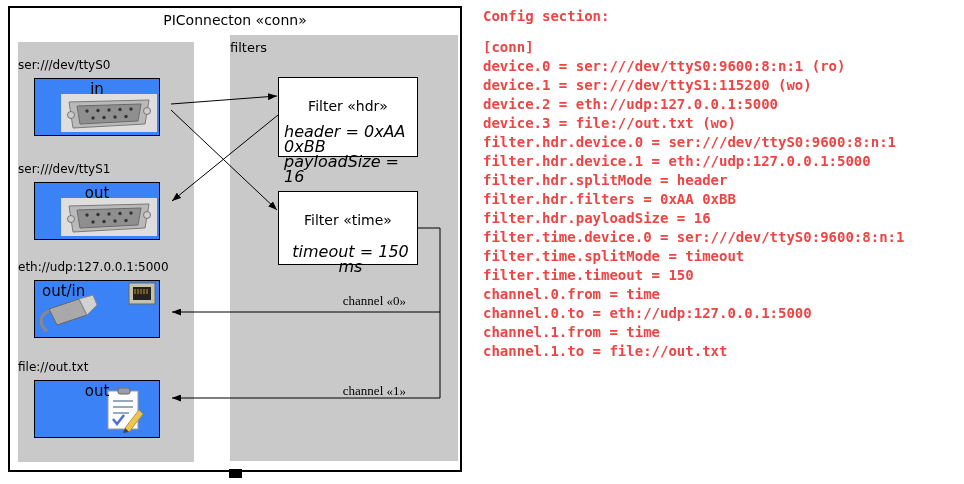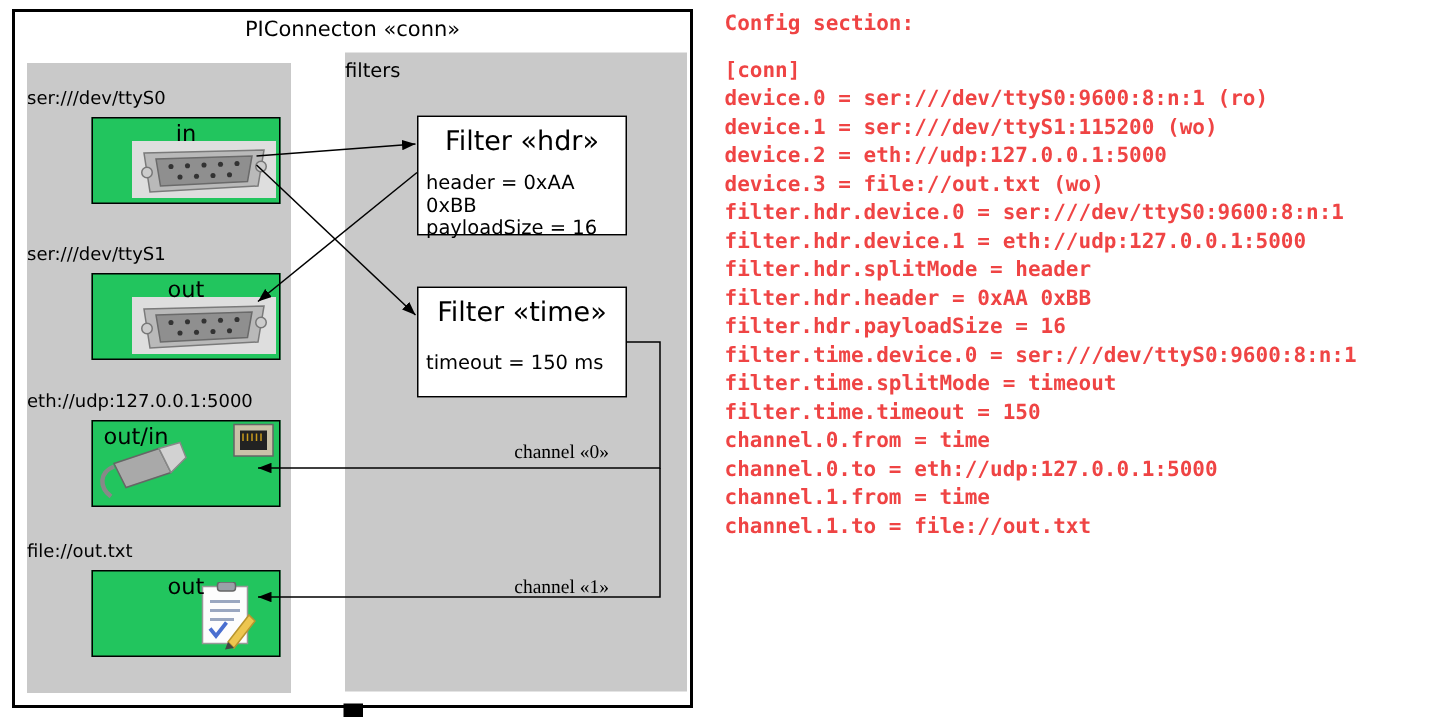--- a/index.html
+++ b/index.html
@@ -26,42 +26,42 @@
   }
   .filters-title {
     position:absolute; top:5px; left:0; width:100%;
     font-size:13px;
   }
   
   .device-label {
     position:absolute; left:0; width:100%; text-align:left; font-size:12px;
   }
   .device-box {
-    position:absolute; left:43px; width:126px; height:58px;
-    background:#22c55e; border:1px solid #000; box-sizing:border-box;
+    position:absolute; left:16px; width:126px; height:58px;
+    background:#3b82f6; border:1px solid #000; box-sizing:border-box;
   }
   .port {
     position:absolute; top:1px; left:0; width:100%; text-align:center;
     font-size:15px; z-index:3;
   }
   .port-left { text-align:right; padding-left:7px; width:auto; }
   .dev-icon { position:absolute; z-index:1; }
   .serial-icon { right:2px; bottom:3px; width:96px; height:38px; }
   .eth-icon { left:0; top:0; width:124px; height:54px; }
   .file-icon { right:14px; top:7px; width:40px; height:46px; }
   
   .filter-box {
     position:absolute; left:48px; width:140px;
     background:#fff; border:1px solid #000; box-sizing:border-box;
   }
   .filter-hdr { top:42px; height:80px; }
   .filter-time { top:156px; height:74px; }
-  .filter-title { text-align:center; font-size:18px; margin-top:6px; }
-  .filter-params { margin-top:10px; padding-left:5px; font-size:13px; line-height:15px; }
-  .filter-params-time { margin-top:16px; }
+  .filter-title { text-align:center; font-size:14px; margin-top:20px; }
+  .filter-params { margin-top:10px; padding-left:5px; font-size:16px; line-height:15px;font-style:italic; }
+  .filter-params-time { margin-top:16px;text-align:center; }
   .channel-label { position:absolute; right:52px; font-size:13px;font-family:Liberation Serif, serif; }
   .channel-0 { top:258px; }
   .channel-1 { top:348px; }
   
   .wires {
     position:absolute; left:0; top:0; width:964px; height:484px;
     z-index:10; pointer-events:none;
   }
   .bottom-notch {
     position:absolute; left:229px; top:469px; width:13px; height:9px;
@@ -202,21 +202,21 @@
   <div class="config">
     <div class="config-heading">Config section:</div>
     <div class="cfg-line">[conn]</div>
     <div class="cfg-line">device.0 = ser:///dev/ttyS0:9600:8:n:1 (ro)</div>
     <div class="cfg-line">device.1 = ser:///dev/ttyS1:115200 (wo)</div>
     <div class="cfg-line">device.2 = eth://udp:127.0.0.1:5000</div>
     <div class="cfg-line">device.3 = file://out.txt (wo)</div>
     <div class="cfg-line">filter.hdr.device.0 = ser:///dev/ttyS0:9600:8:n:1</div>
     <div class="cfg-line">filter.hdr.device.1 = eth://udp:127.0.0.1:5000</div>
     <div class="cfg-line">filter.hdr.splitMode = header</div>
-    <div class="cfg-line">filter.hdr.header = 0xAA 0xBB</div>
+    <div class="cfg-line">filter.hdr.filters = 0xAA 0xBB</div>
     <div class="cfg-line">filter.hdr.payloadSize = 16</div>
     <div class="cfg-line">filter.time.device.0 = ser:///dev/ttyS0:9600:8:n:1</div>
     <div class="cfg-line">filter.time.splitMode = timeout</div>
     <div class="cfg-line">filter.time.timeout = 150</div>
     <div class="cfg-line">channel.0.from = time</div>
     <div class="cfg-line">channel.0.to = eth://udp:127.0.0.1:5000</div>
     <div class="cfg-line">channel.1.from = time</div>
     <div class="cfg-line">channel.1.to = file://out.txt</div>
   </div>
 

